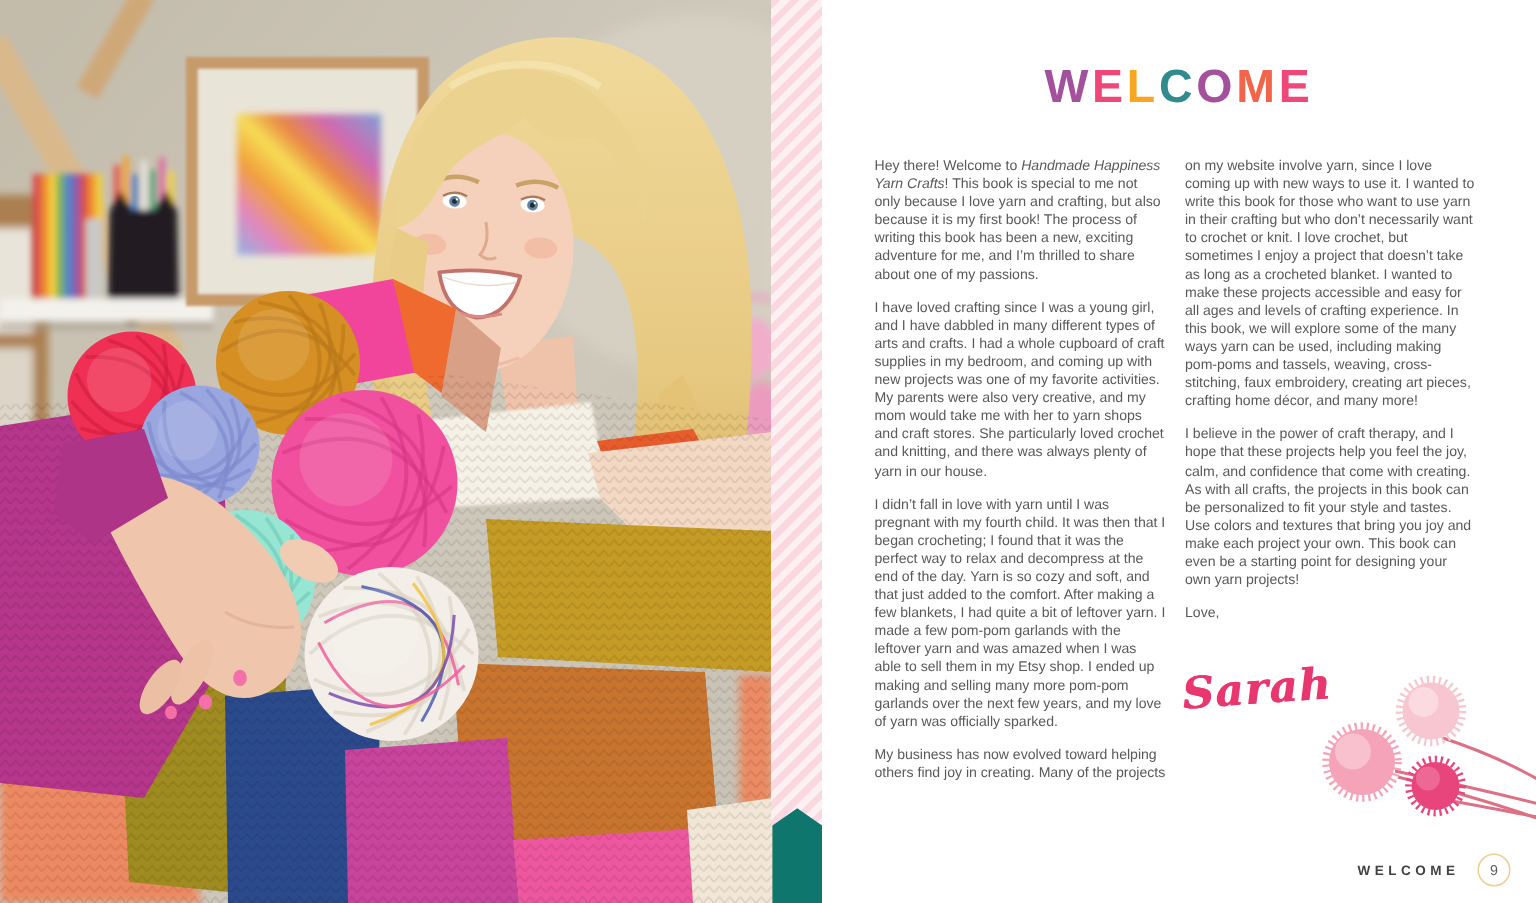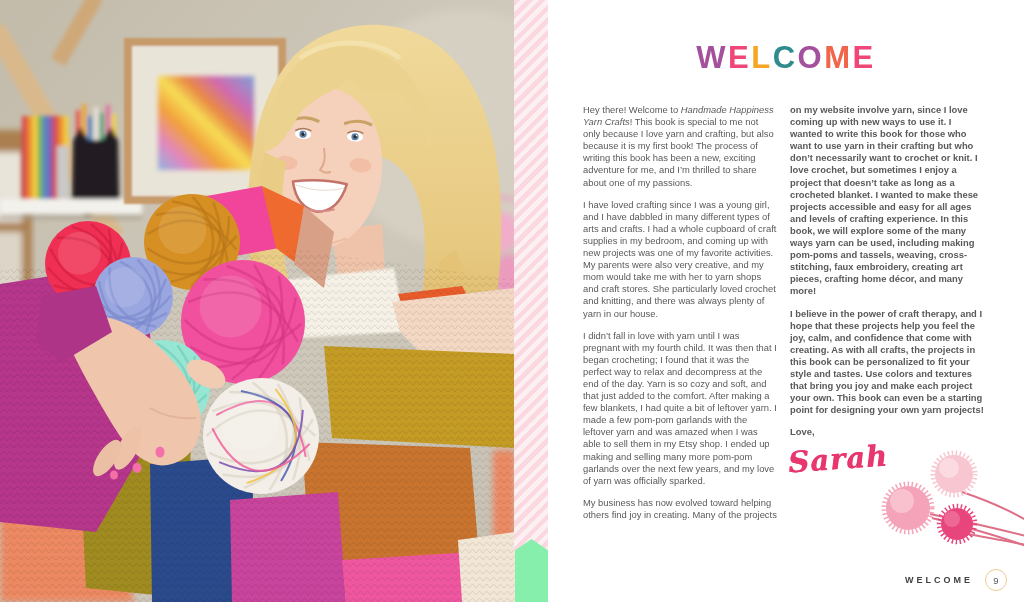--- a/index.html
+++ b/index.html
@@ -1,30 +1,30 @@
 <!DOCTYPE html>
 <html><head>
 <meta charset="utf-8">
 <style>
   html,body{margin:0;padding:0;background:#ffffff;width:1024px;height:602px;overflow:hidden;
     font-family:"Liberation Sans",sans-serif;}
-  .spread{position:relative;width:872px;height:602px;background:#86efac;}
+  .spread{position:relative;width:872px;height:602px;background:#0f766e;}
   .photo{position:absolute;left:0;top:0;width:515px;height:602px;overflow:hidden;}
   .ribbon{position:absolute;left:514px;top:0;width:35px;height:551px;
     background:repeating-linear-gradient(135deg,#fbd7e0 0 4.5px,#fdf0f2 4.5px 9px);
     clip-path:polygon(0 0,100% 0,100% 100%,50% 97.8%,0 100%);
     filter:drop-shadow(-4px 3px 4px rgba(90,70,70,.35));}
   .page{position:absolute;left:548px;top:0;width:476px;height:602px;background:#ffffff;}
   .title{position:absolute;top:42px;left:0;width:100%;text-align:center;margin:0;
     font-size:31px;font-weight:bold;letter-spacing:2.5px;line-height:1;}
   .col{position:absolute;top:104px;width:194px;font-size:9.4px;line-height:12.1px;
     color:#58595b;text-align:left;}
   .col p{margin:0 0 10px 0;}
   .col-1{left:35px;}
-  .col-2{left:242px;font-weight:bold;}
+  .col-2{left:242px;}
   .signature{position:absolute;left:240px;top:442px;font-family:"DejaVu Serif",serif;
     font-style:italic;font-weight:bold;font-size:29px;color:#e8366f;transform:rotate(-4deg);
     letter-spacing:1px;text-shadow:0.6px 0 0 #e8366f;}
   .pompoms{position:absolute;left:306px;top:427px;width:170px;height:175px;}
   .footer{position:absolute;right:17px;bottom:11px;display:flex;align-items:center;gap:12px;}
   .footer-label{font-size:9px;font-weight:bold;letter-spacing:3px;color:#414042;}
   .page-circle{width:20px;height:20px;border:1.5px solid #f2cc92;border-radius:50%;
     display:flex;align-items:center;justify-content:center;font-size:9.5px;color:#58595b;}
 </style>
 </head>

